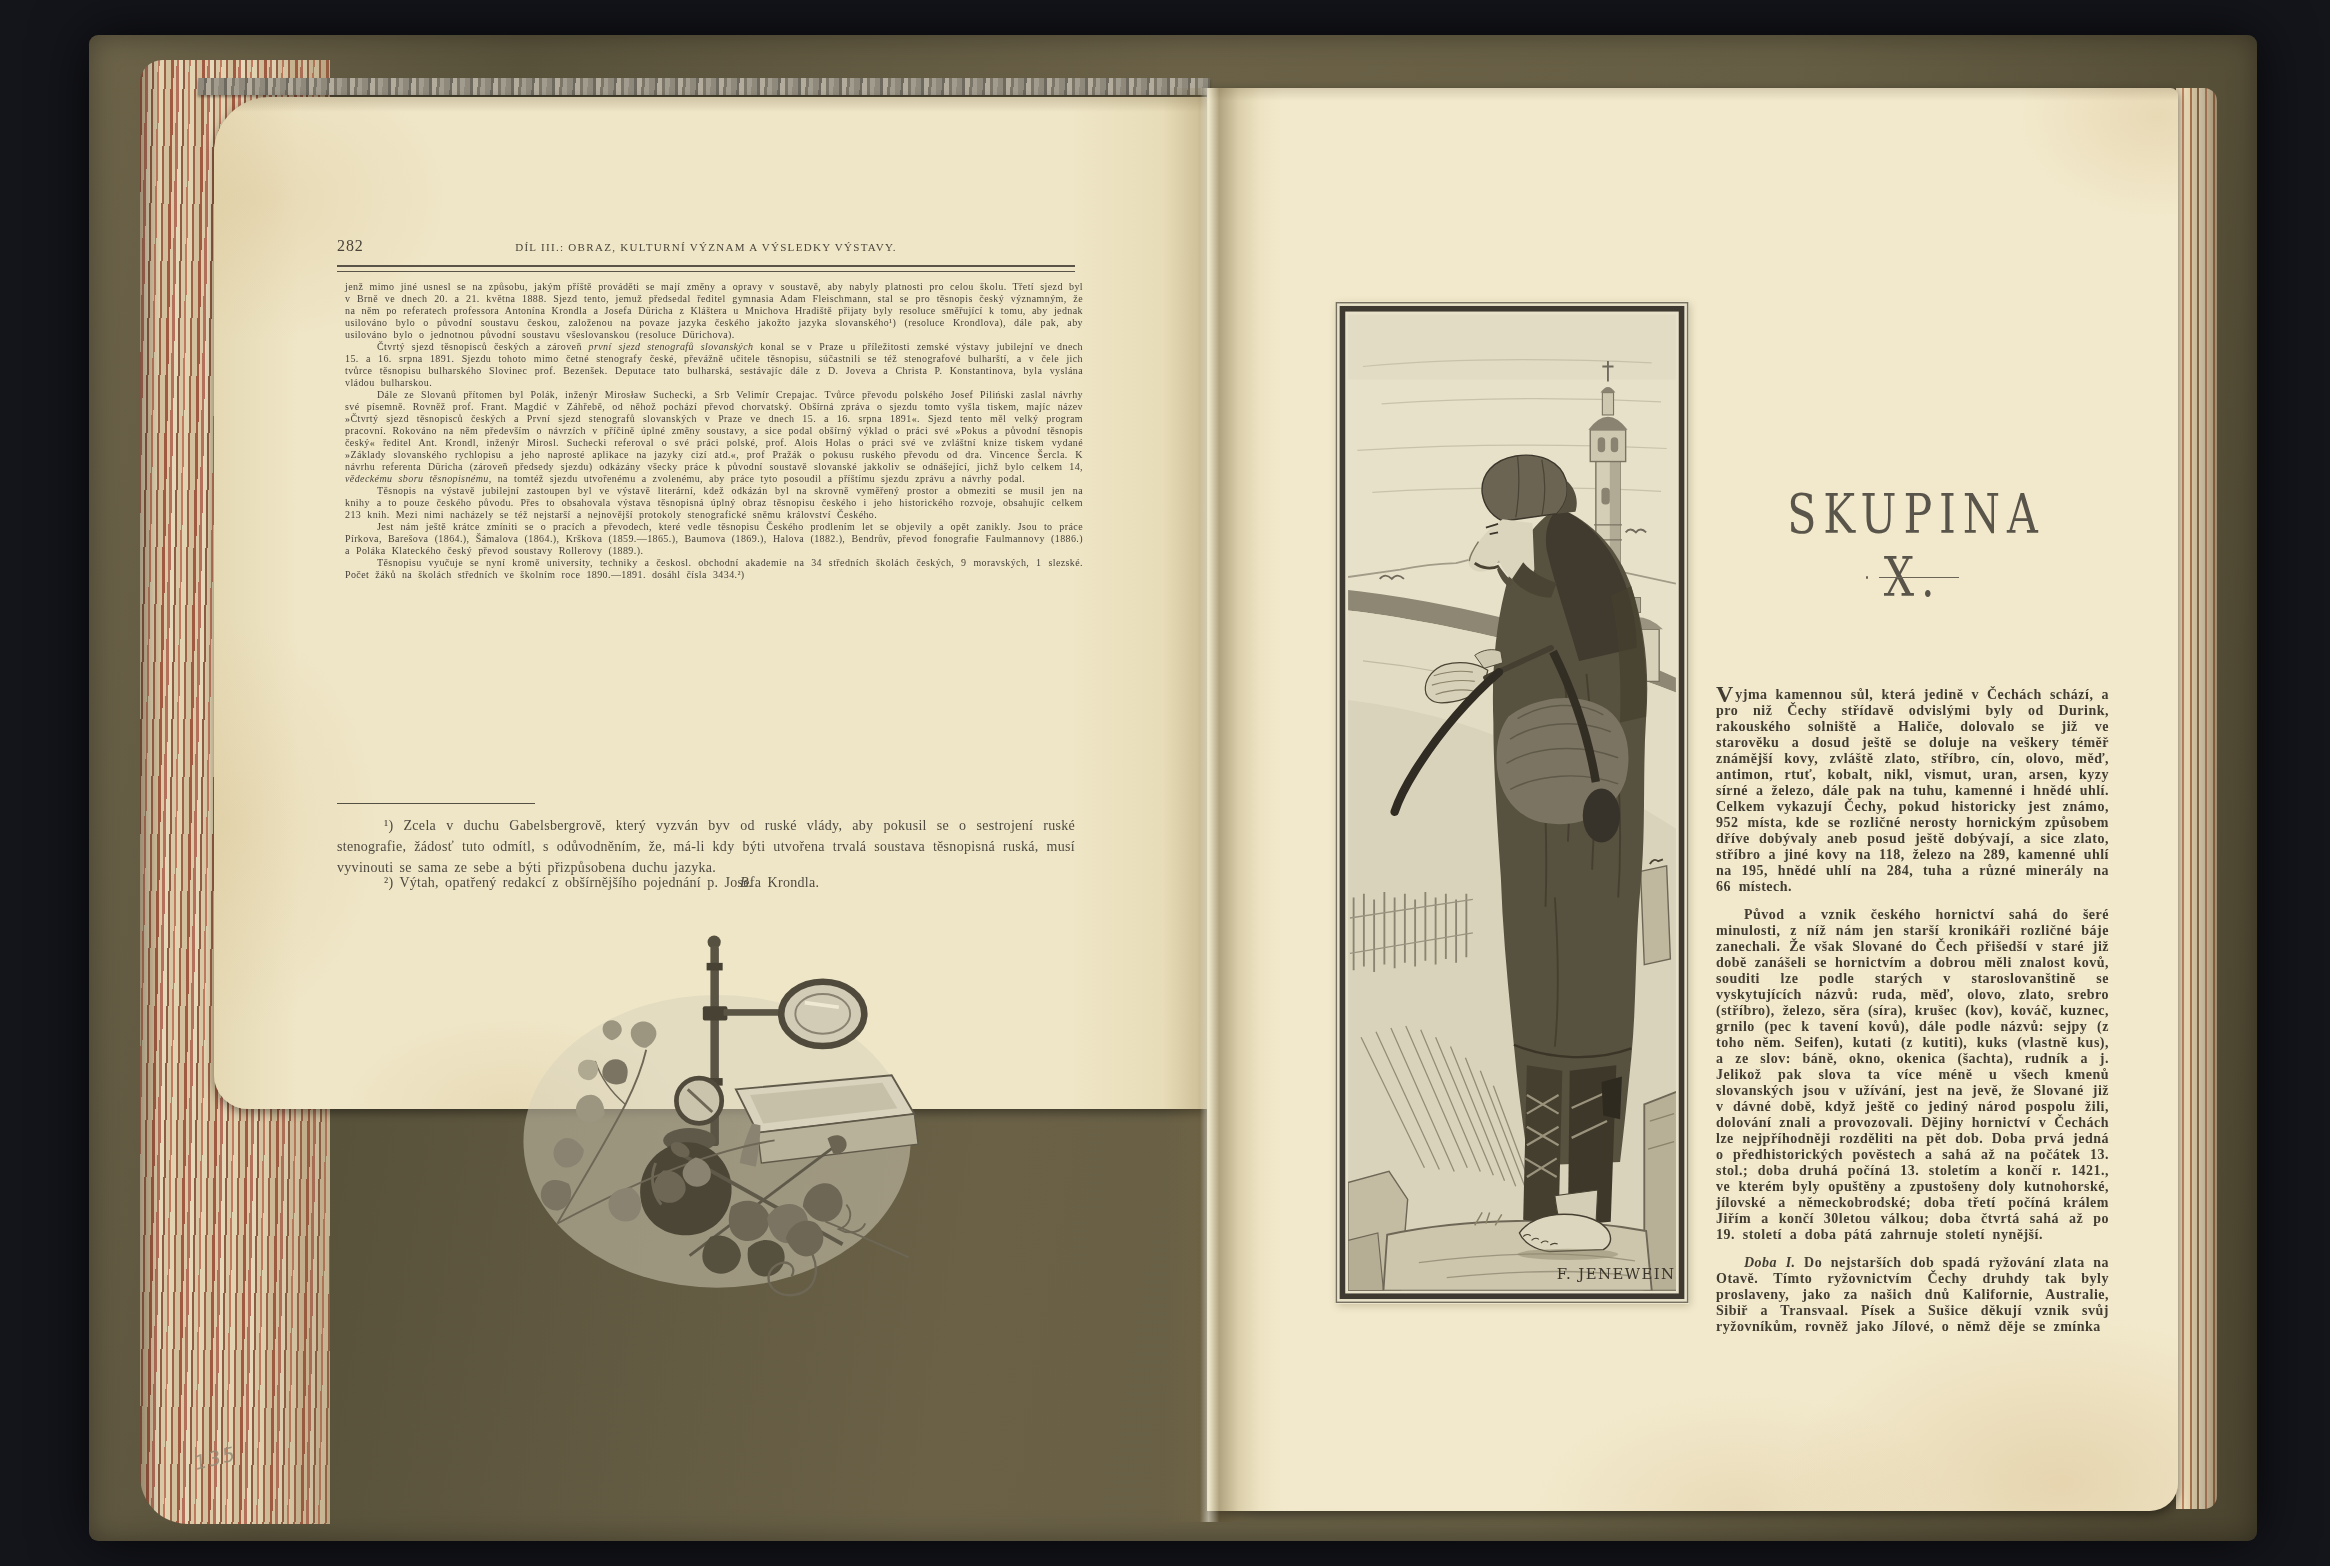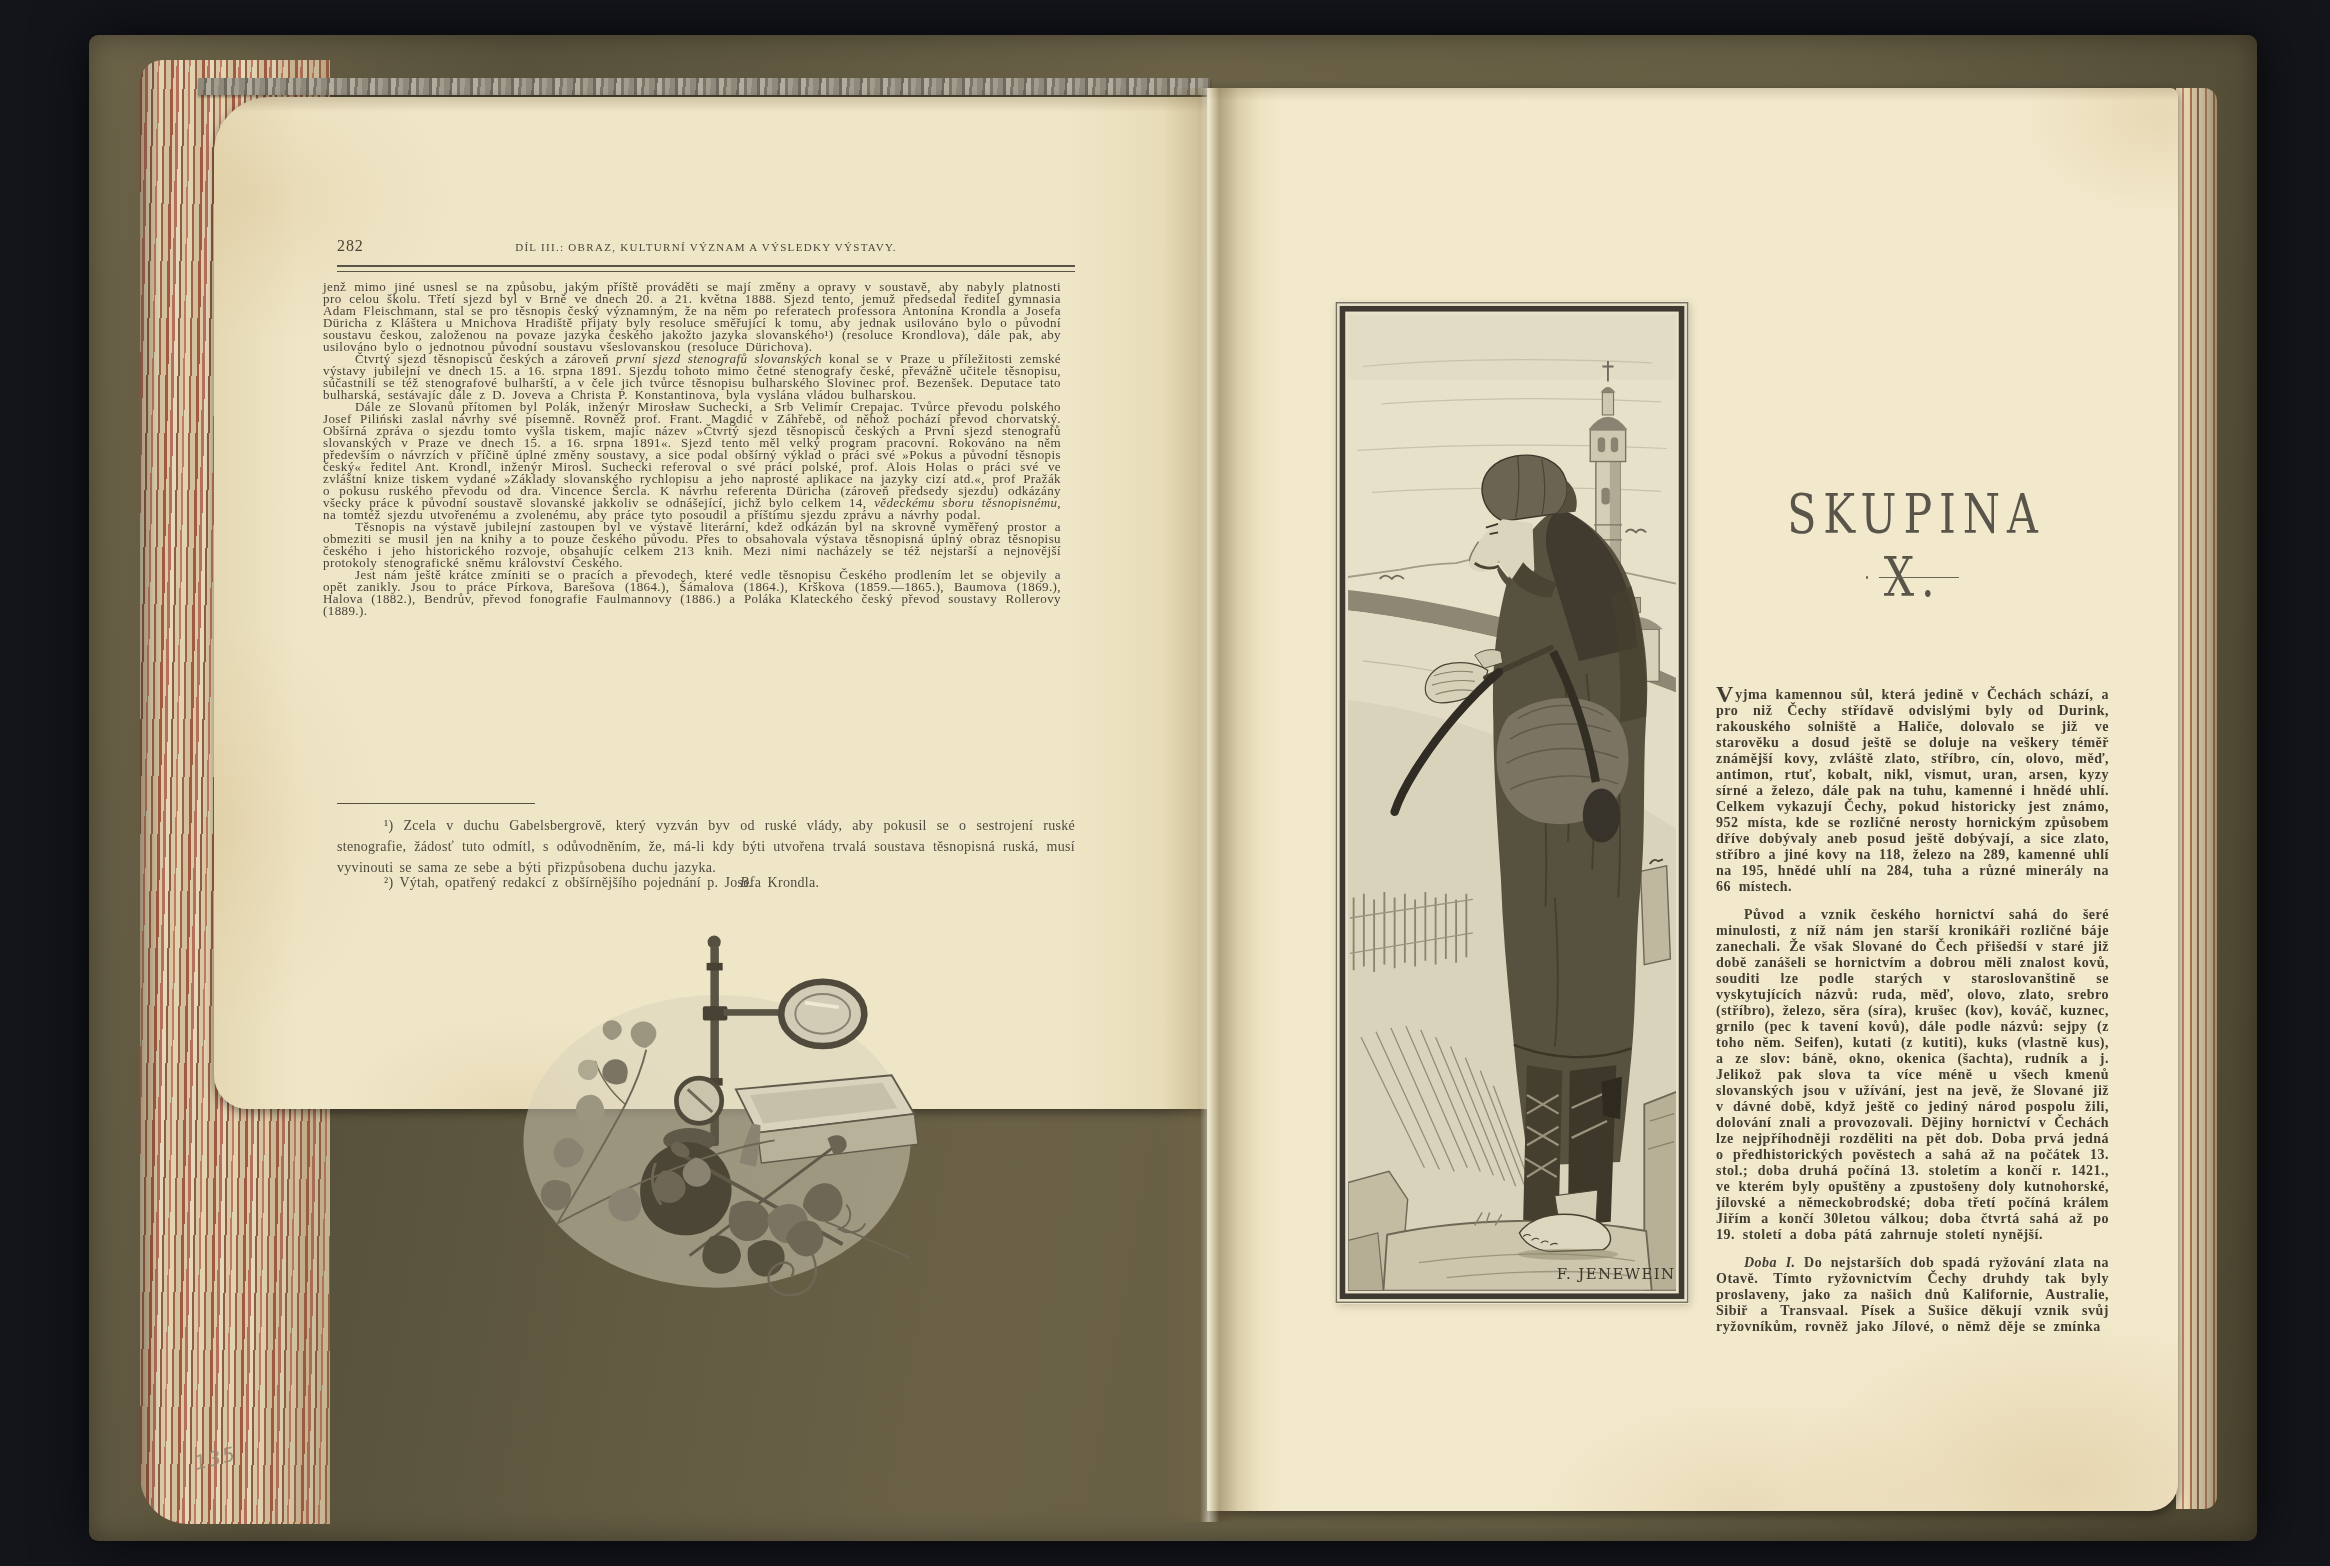--- a/index.html
+++ b/index.html
@@ -44,21 +44,21 @@
       radial-gradient(ellipse 205px 149px at 98% 2%, rgba(210,180,128,.30), transparent 70%),
       radial-gradient(ellipse 298px 168px at 55% 100%, rgba(205,176,126,.25), transparent 72%),
       linear-gradient(90deg,#e2d6ae 0,var(--right-page,#f2e9cc) 75px,var(--right-page,#f2e9cc) 100%);
     box-shadow:0 3.7px 9.3px rgba(0,0,0,.4);}
   .gutter{position:absolute;left:1163px;top:88px;width:97px;height:1434px;pointer-events:none;
     background:linear-gradient(90deg, rgba(120,100,60,0) 0%, rgba(130,108,66,.22) 38%, rgba(250,246,230,.55) 47%, rgba(92,76,44,.38) 58%, rgba(120,100,60,.12) 78%, rgba(120,100,60,0) 100%);}
   
   .pageno{position:absolute;left:123px;top:140px;font-size:16px;letter-spacing:0.9px;color:#4a443a;}
   .running{position:absolute;left:123px;top:144px;width:738px;text-align:center;font-size:11px;letter-spacing:1.3px;color:#4a443a;}
   .dbl-rule{position:absolute;left:123px;top:168px;width:738px;height:3.7px;border-top:2.3px solid #5a5448;border-bottom:0.9px solid #5a5448;}
-  .lp-body{position:absolute;left:109px;top:184px;width:738px;font-size:13px;line-height:12px;
+  .lp-body{position:absolute;left:131px;top:184px;width:738px;font-size:10px;line-height:12px;
     text-align:justify;color:var(--ink,#46413a);letter-spacing:0.4px;word-spacing:3.2px;}
   .lp-body p{margin:0;text-indent:32px;}
   .lp-body p.noindent{text-indent:0;}
   .it{font-style:italic;}
   .fn-rule{position:absolute;left:123px;top:706px;width:198px;border-top:1.4px solid #555044;}
   .fn{position:absolute;left:123px;width:738px;font-size:14px;line-height:21px;text-align:justify;
     color:#4e4940;letter-spacing:0.3px;word-spacing:2.4px;text-indent:47px;}
   .fn1{top:718px;}
   .fn2{top:762px;text-align:left;margin-top:13px;}
   .fn-sig{position:absolute;left:403px;top:0;font-style:italic;text-indent:0;}
@@ -94,20 +94,21 @@
     <span class="pageno">282</span>
     <span class="running">DÍL III.: OBRAZ, KULTURNÍ VÝZNAM A VÝSLEDKY VÝSTAVY.</span>
     <div class="dbl-rule"></div>
 
     <div class="lp-body">
       <p class="noindent"><span>jenž mimo jiné usnesl se na způsobu, jakým příště prováděti se mají změny a opravy v soustavě, aby nabyly platnosti pro celou školu. Třetí sjezd byl v Brně ve dnech 20. a 21. května 1888. Sjezd tento, jemuž předsedal ředitel gymnasia Adam Fleischmann, stal se pro těsnopis český významným, že na něm po referatech professora Antonína Krondla a Josefa Düricha z Kláštera u Mnichova Hradiště přijaty byly resoluce směřující k tomu, aby jednak usilováno bylo o původní soustavu českou, založenou na povaze jazyka českého jakožto jazyka slovanského¹) (resoluce Krondlova), dále pak, aby usilováno bylo o jednotnou původní soustavu všeslovanskou (resoluce Dürichova).</span></p>
       <p><span>Čtvrtý sjezd těsnopisců českých a zároveň </span><span class="it">první sjezd stenografů slovanských</span><span> konal se v Praze u příležitosti zemské výstavy jubilejní ve dnech 15. a 16. srpna 1891. Sjezdu tohoto mimo četné stenografy české, převážně učitele těsnopisu, súčastnili se též stenografové bulharští, a v čele jich tvůrce těsnopisu bulharského Slovinec prof. Bezenšek. Deputace tato bulharská, sestávajíc dále z D. Joveva a Christa P. Konstantinova, byla vyslána vládou bulharskou.</span></p>
       <p><span>Dále ze Slovanů přítomen byl Polák, inženýr Mirosław Suchecki, a Srb Velimír Crepajac. Tvůrce převodu polského Josef Piliński zaslal návrhy své písemně. Rovněž prof. Frant. Magdić v Záhřebě, od něhož pochází převod chorvatský. Obšírná zpráva o sjezdu tomto vyšla tiskem, majíc název »Čtvrtý sjezd těsnopisců českých a První sjezd stenografů slovanských v Praze ve dnech 15. a 16. srpna 1891«. Sjezd tento měl velký program pracovní. Rokováno na něm především o návrzích v příčině úplné změny soustavy, a sice podal obšírný výklad o práci své »Pokus a původní těsnopis český« ředitel Ant. Krondl, inženýr Mirosl. Suchecki referoval o své práci polské, prof. Alois Holas o práci své ve zvláštní knize tiskem vydané »Základy slovanského rychlopisu a jeho naprosté aplikace na jazyky cizí atd.«, prof Pražák o pokusu ruského převodu od dra. Vincence Šercla. K návrhu referenta Düricha (zároveň předsedy sjezdu) odkázány všecky práce k původní soustavě slovanské jakkoliv se odnášející, jichž bylo celkem 14, </span><span class="it">vědeckému sboru těsnopisnému</span><span>, na tomtéž sjezdu utvořenému a zvolenému, aby práce tyto posoudil a příštímu sjezdu zprávu a návrhy podal.</span></p>
       <p><span>Těsnopis na výstavě jubilejní zastoupen byl ve výstavě literární, kdež odkázán byl na skrovně vyměřený prostor a obmeziti se musil jen na knihy a to pouze českého původu. Přes to obsahovala výstava těsnopisná úplný obraz těsnopisu českého i jeho historického rozvoje, obsahujíc celkem 213 knih. Mezi nimi nacházely se též nejstarší a nejnovější protokoly stenografické sněmu království Českého.</span></p>
       <p><span>Jest nám ještě krátce zmíniti se o pracích a převodech, které vedle těsnopisu Českého prodlením let se objevily a opět zanikly. Jsou to práce Pírkova, Barešova (1864.), Šámalova (1864.), Krškova (1859.—1865.), Baumova (1869.), Halova (1882.), Bendrův, převod fonografie Faulmannovy (1886.) a Poláka Klateckého český převod soustavy Rollerovy (1889.).</span></p>
+      <p><span>Těsnopisu vyučuje se nyní kromě university, techniky a českosl. obchodní akademie na 34 středních školách českých, 9 moravských, 1 slezské. Počet žáků na školách středních ve školním roce 1890.—1891. dosáhl čísla 3434.²)</span></p>
     </div>
 
     <div class="fn-rule"></div>
     <div class="fn fn1">¹) Zcela v duchu Gabelsbergrově, který vyzván byv od ruské vlády, aby pokusil se o sestrojení ruské stenografie, žádosť tuto odmítl, s odůvodněním, že, má-li kdy býti utvořena trvalá soustava těsnopisná ruská, musí vyvinouti se sama ze sebe a býti přizpůsobena duchu jazyka.</div>
     <div class="fn fn2">
       <span>²) Výtah, opatřený redakcí z obšírnějšího pojednání p. Josefa Krondla.</span>
       <span class="fn-sig">B.</span>
     </div>
 
     <svg class="vignette" viewBox="0 0 430 410">

